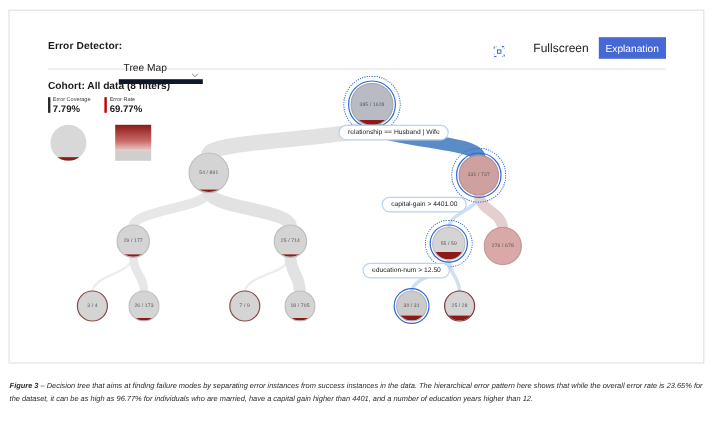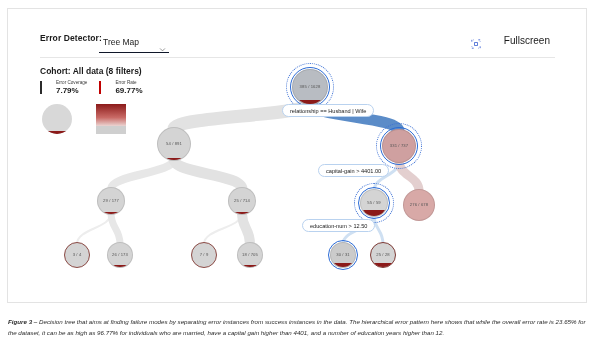--- a/index.html
+++ b/index.html
@@ -21,22 +21,22 @@
   .toolbar{
     position:absolute;left:32px;top:18px;right:31px;height:30px;
     border-bottom:1px solid #e6e6e6;
     text-align:right;
   }
   .ed-label{
     position:absolute;left:0px;top:6px;font-size:8.5px;color:#1b1b1b;font-weight:600;
     letter-spacing:.1px;white-space:nowrap;
   }
   .ed-select{
-    position:absolute;left:59px;top:6px;width:70px;height:19px;
-    border-bottom:1px solid #0f172a;
+    position:absolute;left:59px;top:20px;width:70px;height:19px;
+    border-bottom:4px solid #0f172a;
     text-decoration:underline;
   }
   .ed-select .val{position:absolute;left:4px;top:4px;font-size:8.5px;color:#1b1b1b;white-space:nowrap;}
   .ed-select .chev{position:absolute;right:3px;top:6px;width:7px;height:7px;}
 
   .tb-right{position:absolute;right:0;top:0px;height:26px;display:flex;align-items:center;gap:0px;}
   .tb-item{
     display:flex;align-items:center;gap:3px;padding:3px 5px;cursor:default;white-space:nowrap;
   }
   .tb-item .lbl{font-size:10px;color:#1b1b1b;margin-left:20px;}
@@ -45,21 +45,21 @@
     background:#4568d4;color:#fff;font-size:8.5px;padding:4px 6px;margin-left:3px;
     white-space:nowrap;
   }
   .chev-sm{width:7px;height:7px;margin-left:1px;}
 
   
   .cohort-title{
     position:absolute;left:32px;top:57px;font-size:8.5px;font-weight:700;color:#1b1b1b;white-space:nowrap;
   }
   .legend{position:absolute;left:32px;top:71px;display:flex;gap:12px;}
-  .leg{position:relative;padding-left:16px;}
+  .leg{position:relative;padding-left:4px;}
   .leg .bar{position:absolute;left:0;top:1px;width:2px;height:13px;}
   .leg .cap{font-size:4.6px;color:#3c3c3c;line-height:6px;display:block;white-space:nowrap;}
   .leg .val{font-size:8px;font-weight:700;color:#1b1b1b;line-height:9px;display:block;white-space:nowrap;}
 
   .swatch-circle{
     position:absolute;left:34px;top:95px;width:30px;height:30px;border-radius:50%;
     background:#d8d8d8;overflow:hidden;
   }
   .swatch-circle .fill{position:absolute;left:0;right:0;bottom:0;height:3px;background:#8b1a19;}
   .swatch-bar{
@@ -133,20 +133,21 @@
               </g>
               <rect x="4.3" y="4.3" width="3.4" height="3.4" fill="none" stroke="#4568d4" stroke-width="1"></rect>
             </svg>
           </span>
           <span class="lbl">Fullscreen</span>
         </div>
 
 
 
 
+        <div class="tb-expl">Explanation</div>
       </div>
     </div>
 
     <div class="cohort-title">Cohort: All data (8 filters)</div>
 
     <div class="legend">
       <div class="leg">
         <span class="bar" style="background:#2b2b2b"></span>
         <span class="cap">Error Coverage</span>
         <span class="val">7.79%</span>

